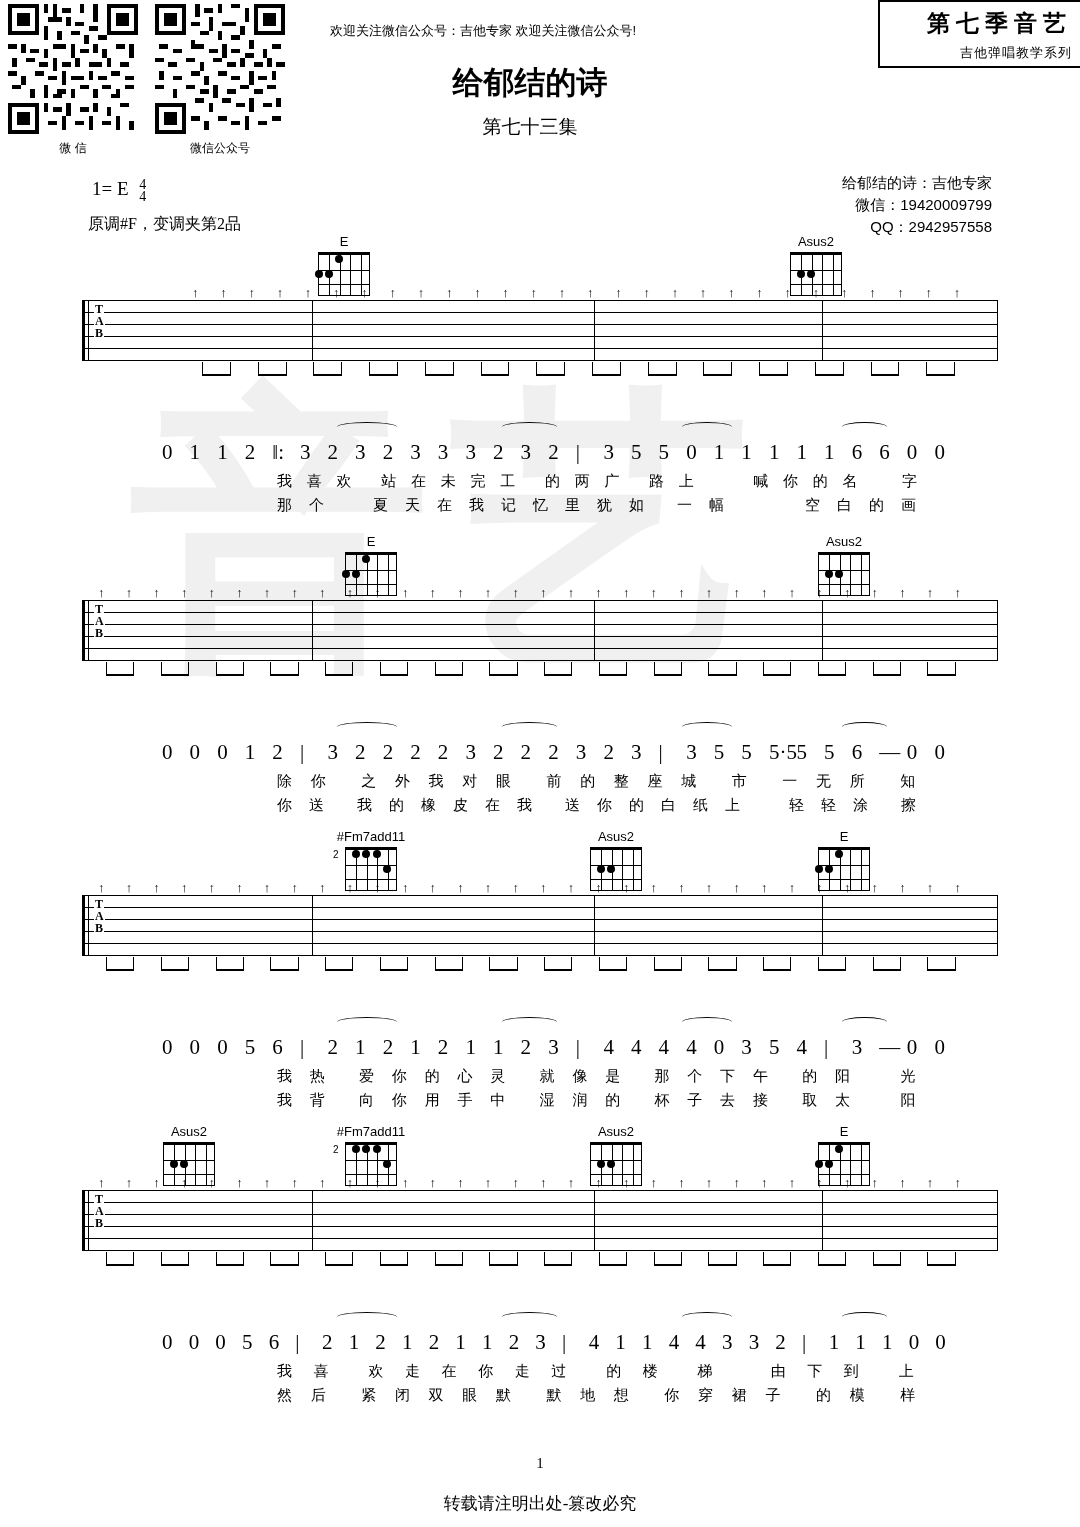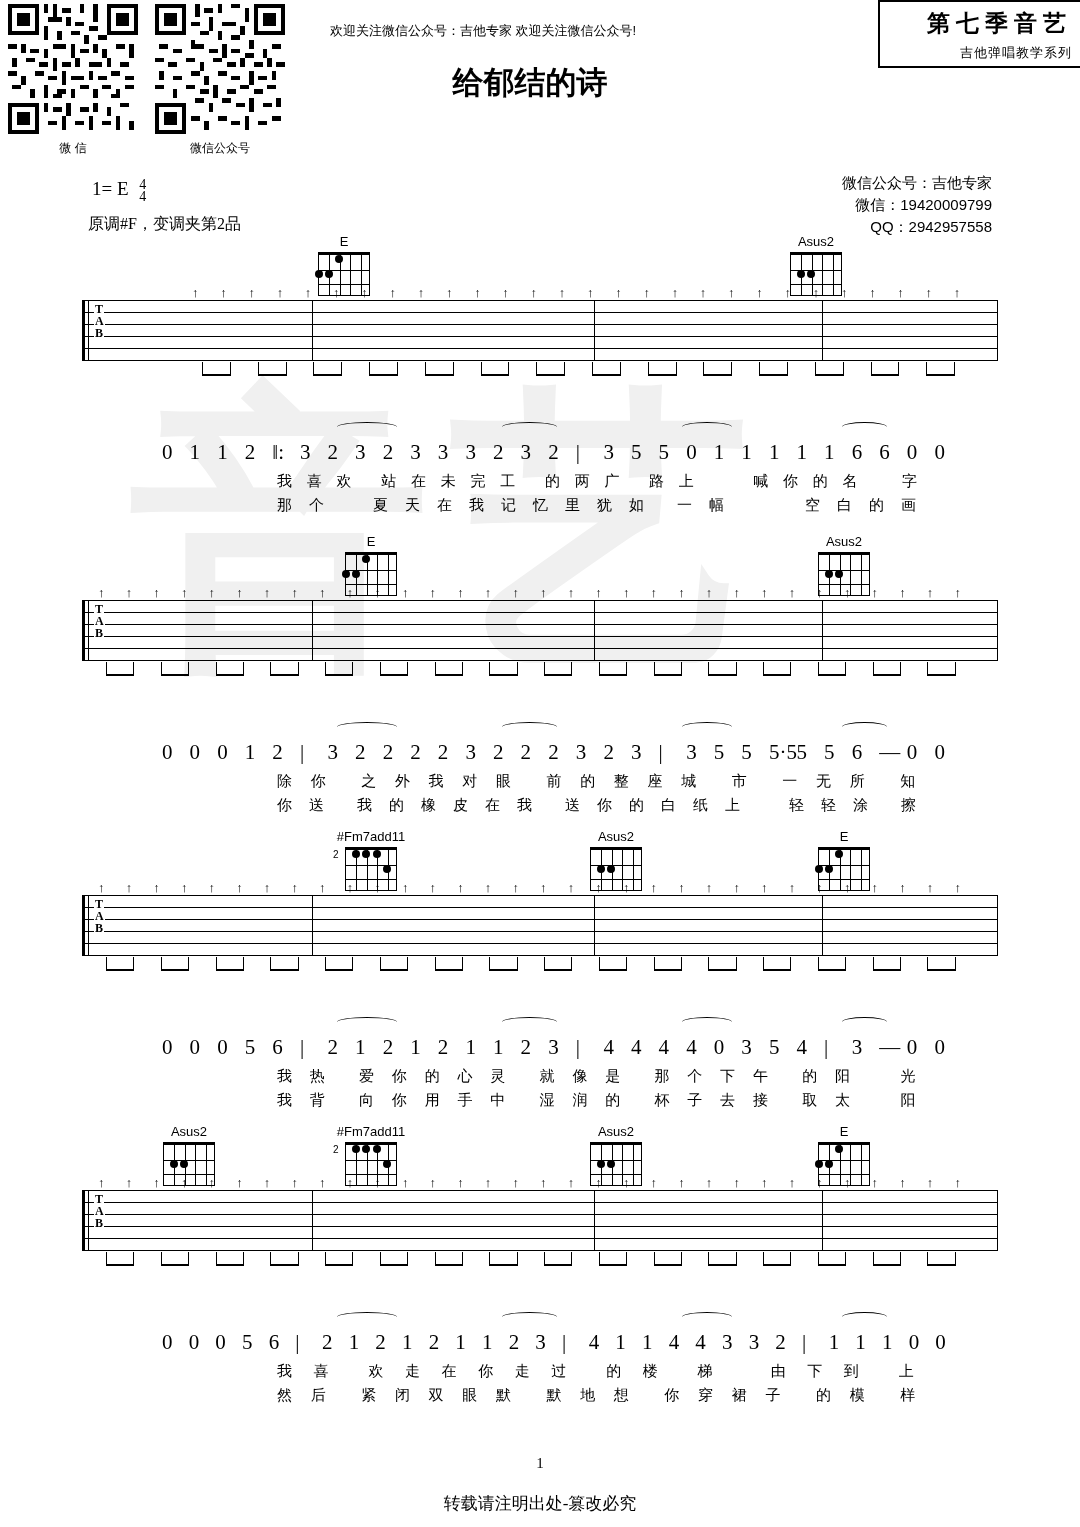--- a/index.html
+++ b/index.html
@@ -260,38 +260,39 @@
         <rect x="26" y="25" width="2" height="1"></rect>
       </g>
     </svg>
   </div>
   <div class="qr-label" style="left:155px;top:140px;width:130px;">微信公众号</div>
 
   <div class="hdr-note">欢迎关注微信公众号：吉他专家  欢迎关注微信公众号!</div>
 
   <div class="title-wrap">
     <div style="font-size:31px;font-weight:bold;font-family:'Liberation Serif',serif;">给郁结的诗</div>
+    <div class="subtitle">第七十三集</div>
   </div>
 
   <div class="brandbox"></div>
   <div class="brand1">第七季音艺</div>
   <div class="brand2">吉他弹唱教学系列</div>
 
   <div class="keyline">
     <span>1=</span>
     <span>E</span>
     <span class="frac">
       <span>4</span>
       <span>4</span>
     </span>
   </div>
   <div class="capo">原调#F，变调夹第2品</div>
 
   <div class="contact">
-    <div>微信公众号：吉他专家</div>
+    <div>给郁结的诗：吉他专家</div>
     <div>微信：19420009799</div>
     <div>QQ：2942957558</div>
   </div>
 
   <div id="systems-root">
       <div class="sys" style="top: 300px; height: 220px;">
         <div class="tabbox">
           <div class="tabline" style="top: 0px;"></div>
           <div class="tabline" style="top: 12px;"></div>
           <div class="tabline" style="top: 24px;"></div>

